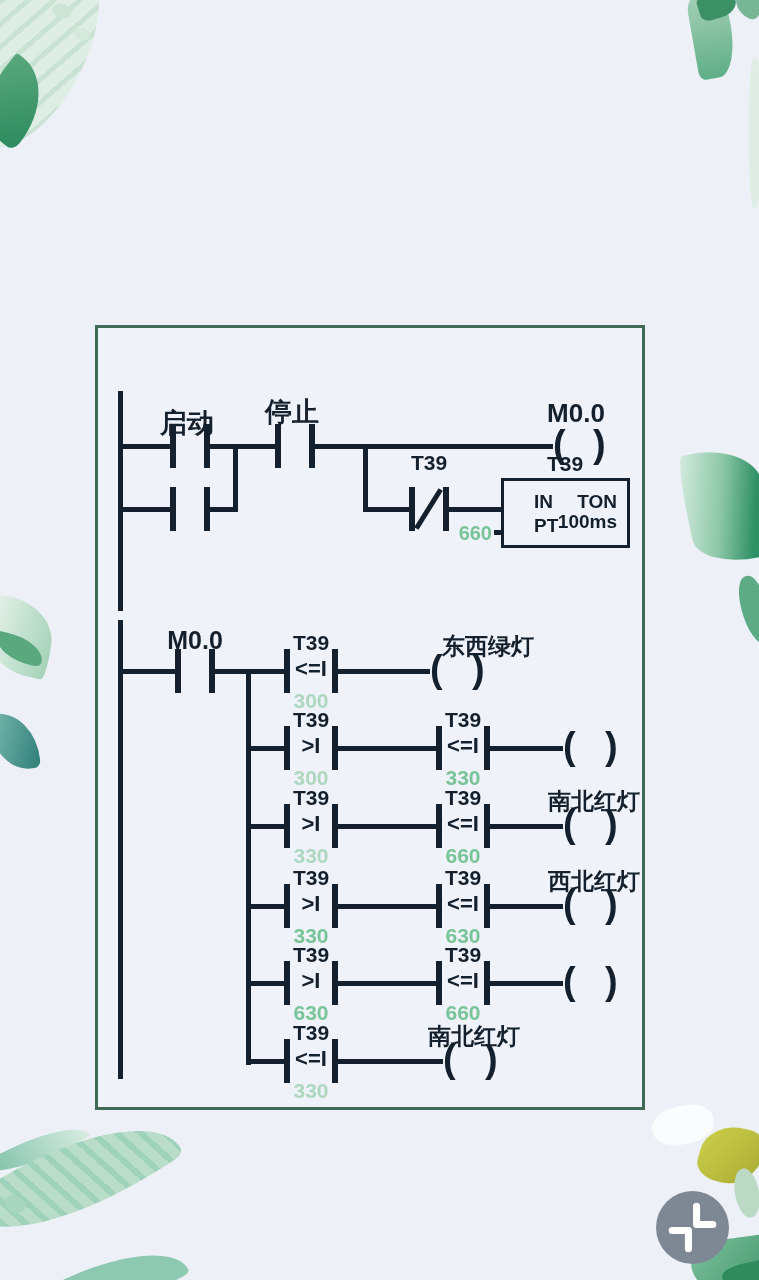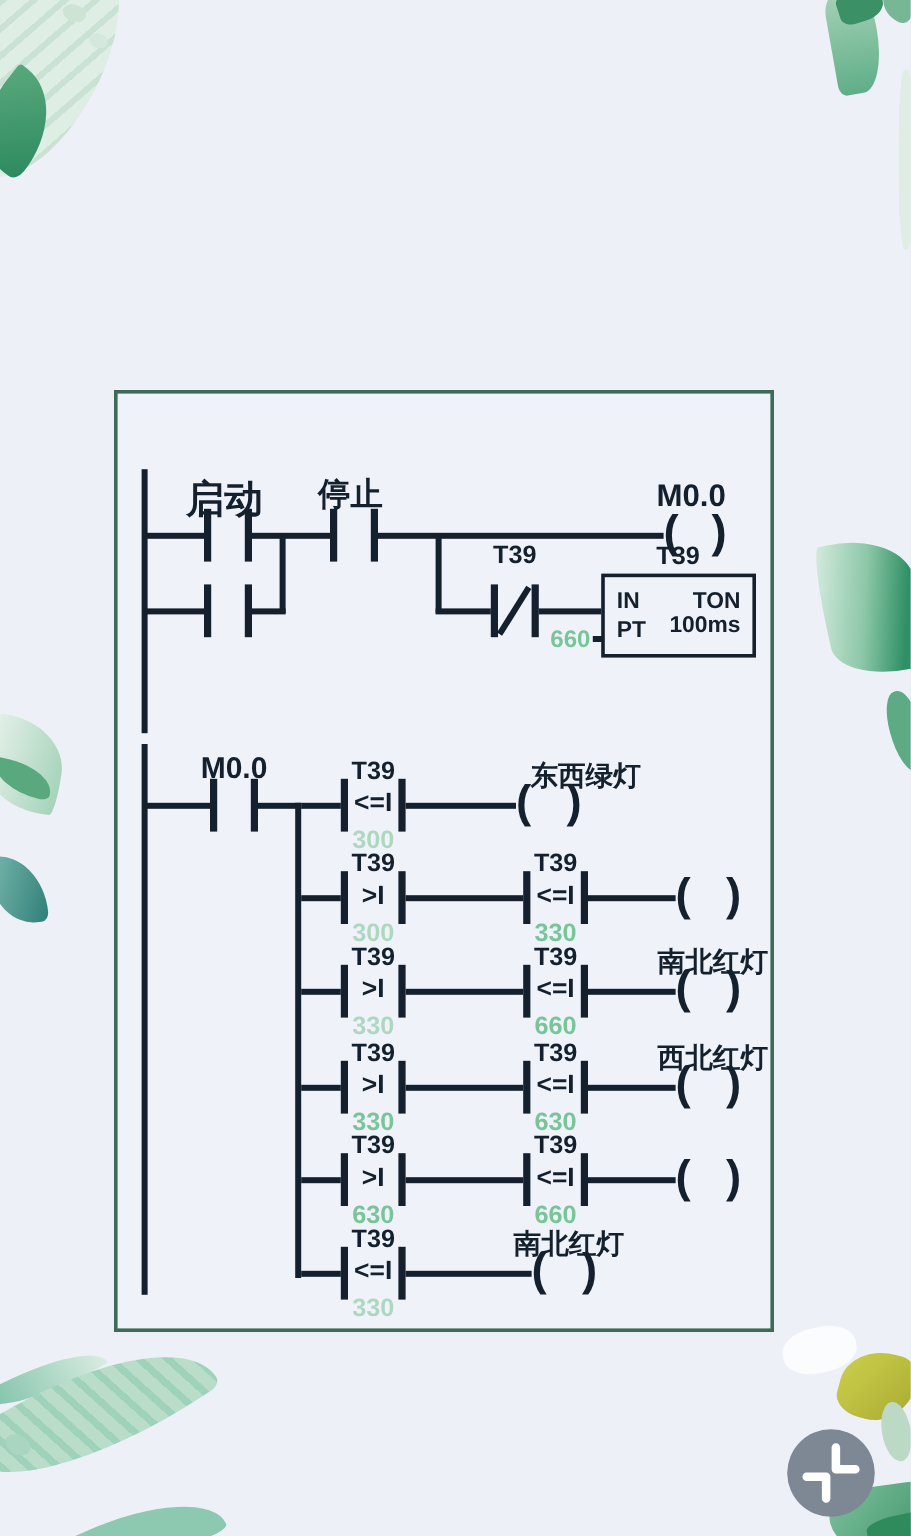--- a/index.html
+++ b/index.html
@@ -26,21 +26,21 @@
   .slash{position:absolute;width:5px;height:46px;background:var(--ink);transform:rotate(32deg);}
   .tag{position:absolute;width:80px;text-align:center;font-size:21px;font-weight:bold;color:var(--ink);}
   .biglabel{position:absolute;width:100px;text-align:center;font-size:27px;font-weight:bold;color:var(--ink);}
   .op{position:absolute;width:42px;text-align:center;font-size:22px;font-weight:bold;color:var(--ink);}
   .val{position:absolute;width:80px;text-align:center;font-size:21px;font-weight:bold;color:var(--val);}
   .val.light{color:var(--val-light);}
   .clabel{position:absolute;width:130px;text-align:center;font-size:23px;font-weight:bold;color:var(--ink);}
   .paren{position:absolute;font-size:38px;line-height:40px;font-weight:bold;color:var(--ink);}
   .tbox{position:absolute;left:403px;top:150px;width:123px;height:64px;border:3px solid var(--ink);
         font-size:19px;font-weight:bold;color:var(--ink);}
-  .tbox span{position:absolute;}
+  .tbox span{position:absolute;margin-left:20px;}
   .preset{position:absolute;left:350px;top:194px;width:44px;text-align:right;
           font-size:20px;font-weight:bold;color:var(--val);}
   
   .leaf{position:absolute;}
   .watermark{position:absolute;left:656px;top:1191px;width:73px;height:73px;border-radius:50%;
              background:#7e8894;display:flex;align-items:center;justify-content:center;}
 </style>
 </head>
 <body>
 
@@ -104,21 +104,21 @@
 
     <div class="vwire" style="left:20px;top:63px;height:220px;"></div>
     <div class="vwire" style="left:20px;top:292px;height:459px;"></div>
 
     <div class="wire" style="left:23px;top:116px;width:49px;"></div>
     <div class="wire" style="left:112px;top:116px;width:65px;"></div>
     <div class="wire" style="left:217px;top:116px;width:238px;"></div>
 
     <div class="bar" style="left:72px;top:96px;"></div>
     <div class="bar" style="left:106px;top:96px;"></div>
-    <div class="tag" style="left:49px;top:67px;font-size:32px;">启动</div>
+    <div class="tag" style="left:49px;top:77px;font-size:27px;">启动</div>
 
     <div class="bar" style="left:177px;top:96px;"></div>
     <div class="bar" style="left:211px;top:96px;"></div>
     <div class="tag" style="left:154px;top:66px;font-size:27px;">停止</div>
 
     <div class="vwire" style="left:135px;top:118px;height:65px;"></div>
     <div class="wire" style="left:23px;top:179px;width:49px;"></div>
     <div class="wire" style="left:112px;top:179px;width:28px;"></div>
     <div class="bar" style="left:72px;top:159px;"></div>
     <div class="bar" style="left:106px;top:159px;"></div>

